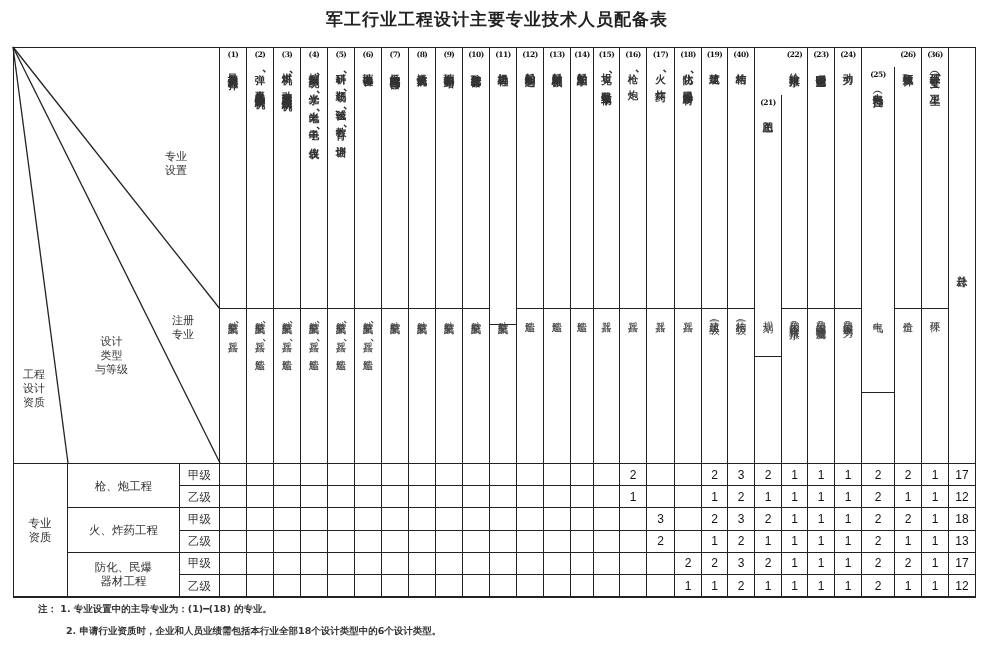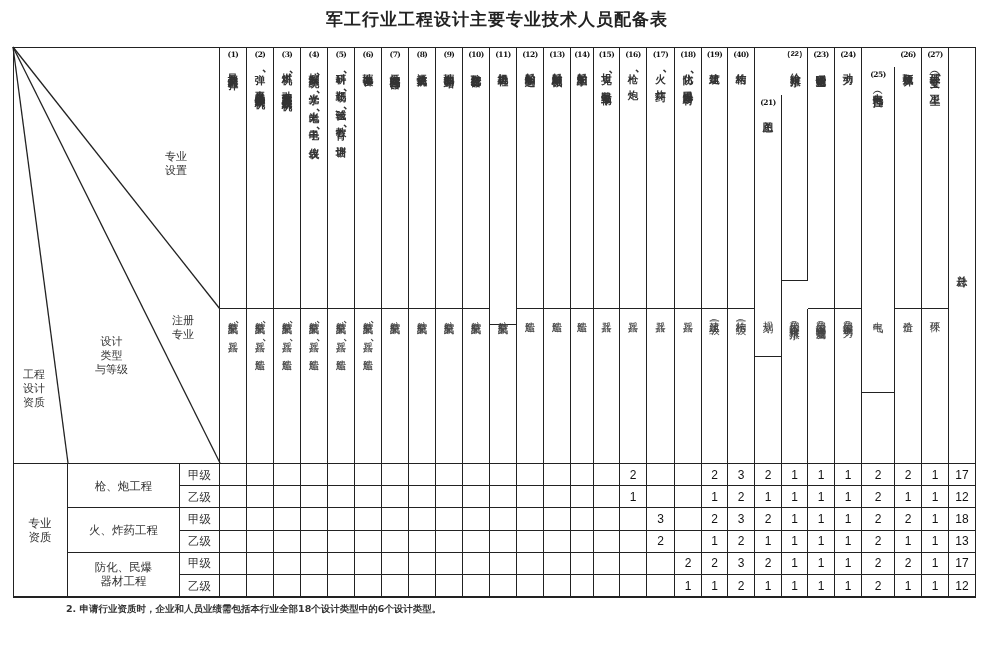--- a/index.html
+++ b/index.html
@@ -31,20 +31,21 @@
 </style>
 </head>
 <body>
 
 <div class="title">军工行业工程设计主要专业技术人员配备表</div>
 
 <div id="table"></div>
 <div class="frame"></div>
 
 <div class="notes">
+  <div>注：  1. 专业设置中的主导专业为：(1)━(18) 的专业。</div>
   <div style="padding-left:28px">2. 申请行业资质时，企业和人员业绩需包括本行业全部18个设计类型中的6个设计类型。</div>
 </div>
 
 <div class="cell" style="left: 13px; top: 47px; width: 207px; height: 417px;"></div>
 <svg class="diag" width="994" height="648">
     <line x1="13" y1="47" x2="220" y2="309" stroke="#222" stroke-width="1.3"></line>
     <line x1="13" y1="47" x2="220" y2="463" stroke="#222" stroke-width="1.3"></line>
     <line x1="13" y1="47" x2="68" y2="463" stroke="#222" stroke-width="1.3"></line>
   </svg>
 <div class="diag-label" style="left: 165px; top: 150px; white-space: pre;">专业
@@ -197,21 +198,21 @@
 <div class="cell reg" style="left: 728px; top: 309px; width: 27px; height: 155px;">
     <span class="vtext">结构︵一级︶</span>
   </div>
 <div class="cell colhead" style="left: 755px; top: 47px; width: 27px; height: 262px; margin-top: 48px;">
     <span class="num">(21)</span>
     <span class="vtext">总图</span>
   </div>
 <div class="cell reg" style="left: 755px; top: 309px; width: 27px; height: 155px;">
     <span class="vtext">规划</span>
   </div>
-<div class="cell colhead" style="left: 782px; top: 47px; width: 26px; height: 234px; font-family: Liberation Mono, monospace;">
+<div class="cell colhead" style="left: 782px; top: 47px; width: 26px; height: 262px;">
     <span class="num">(22)</span>
     <span class="vtext">给水排水</span>
   </div>
 <div class="cell reg" style="left: 782px; top: 309px; width: 26px; height: 155px;">
     <span class="vtext">公用设备︵给水排水︶</span>
   </div>
 <div class="cell colhead" style="left: 808px; top: 47px; width: 27px; height: 262px;">
     <span class="num">(23)</span>
     <span class="vtext">暖通空调</span>
   </div>
@@ -233,21 +234,21 @@
     <span class="vtext">电气</span>
   </div>
 <div class="cell colhead" style="left: 895px; top: 47px; width: 27px; height: 262px;">
     <span class="num">(26)</span>
     <span class="vtext">概预算</span>
   </div>
 <div class="cell reg" style="left: 895px; top: 309px; width: 27px; height: 155px;">
     <span class="vtext">造价</span>
   </div>
 <div class="cell colhead" style="left: 922px; top: 47px; width: 27px; height: 262px;">
-    <span class="num">(27)</span>
+    <span class="num">(36)</span>
     <span class="vtext">环保︵安全︑卫生︶</span>
   </div>
 <div class="cell reg" style="left: 922px; top: 309px; width: 27px; height: 155px;">
     <span class="vtext">环保</span>
   </div>
 <div class="cell rh" style="left: 949px; top: 47px; width: 27px; height: 417px;">
     <span class="vtext" style="top: 220px;">总计</span>
   </div>
 <div class="cell rh" style="left: 13px; top: 464px; width: 55px; height: 133.2px; white-space: pre;"><span class="">专业
 资质</span></div>

